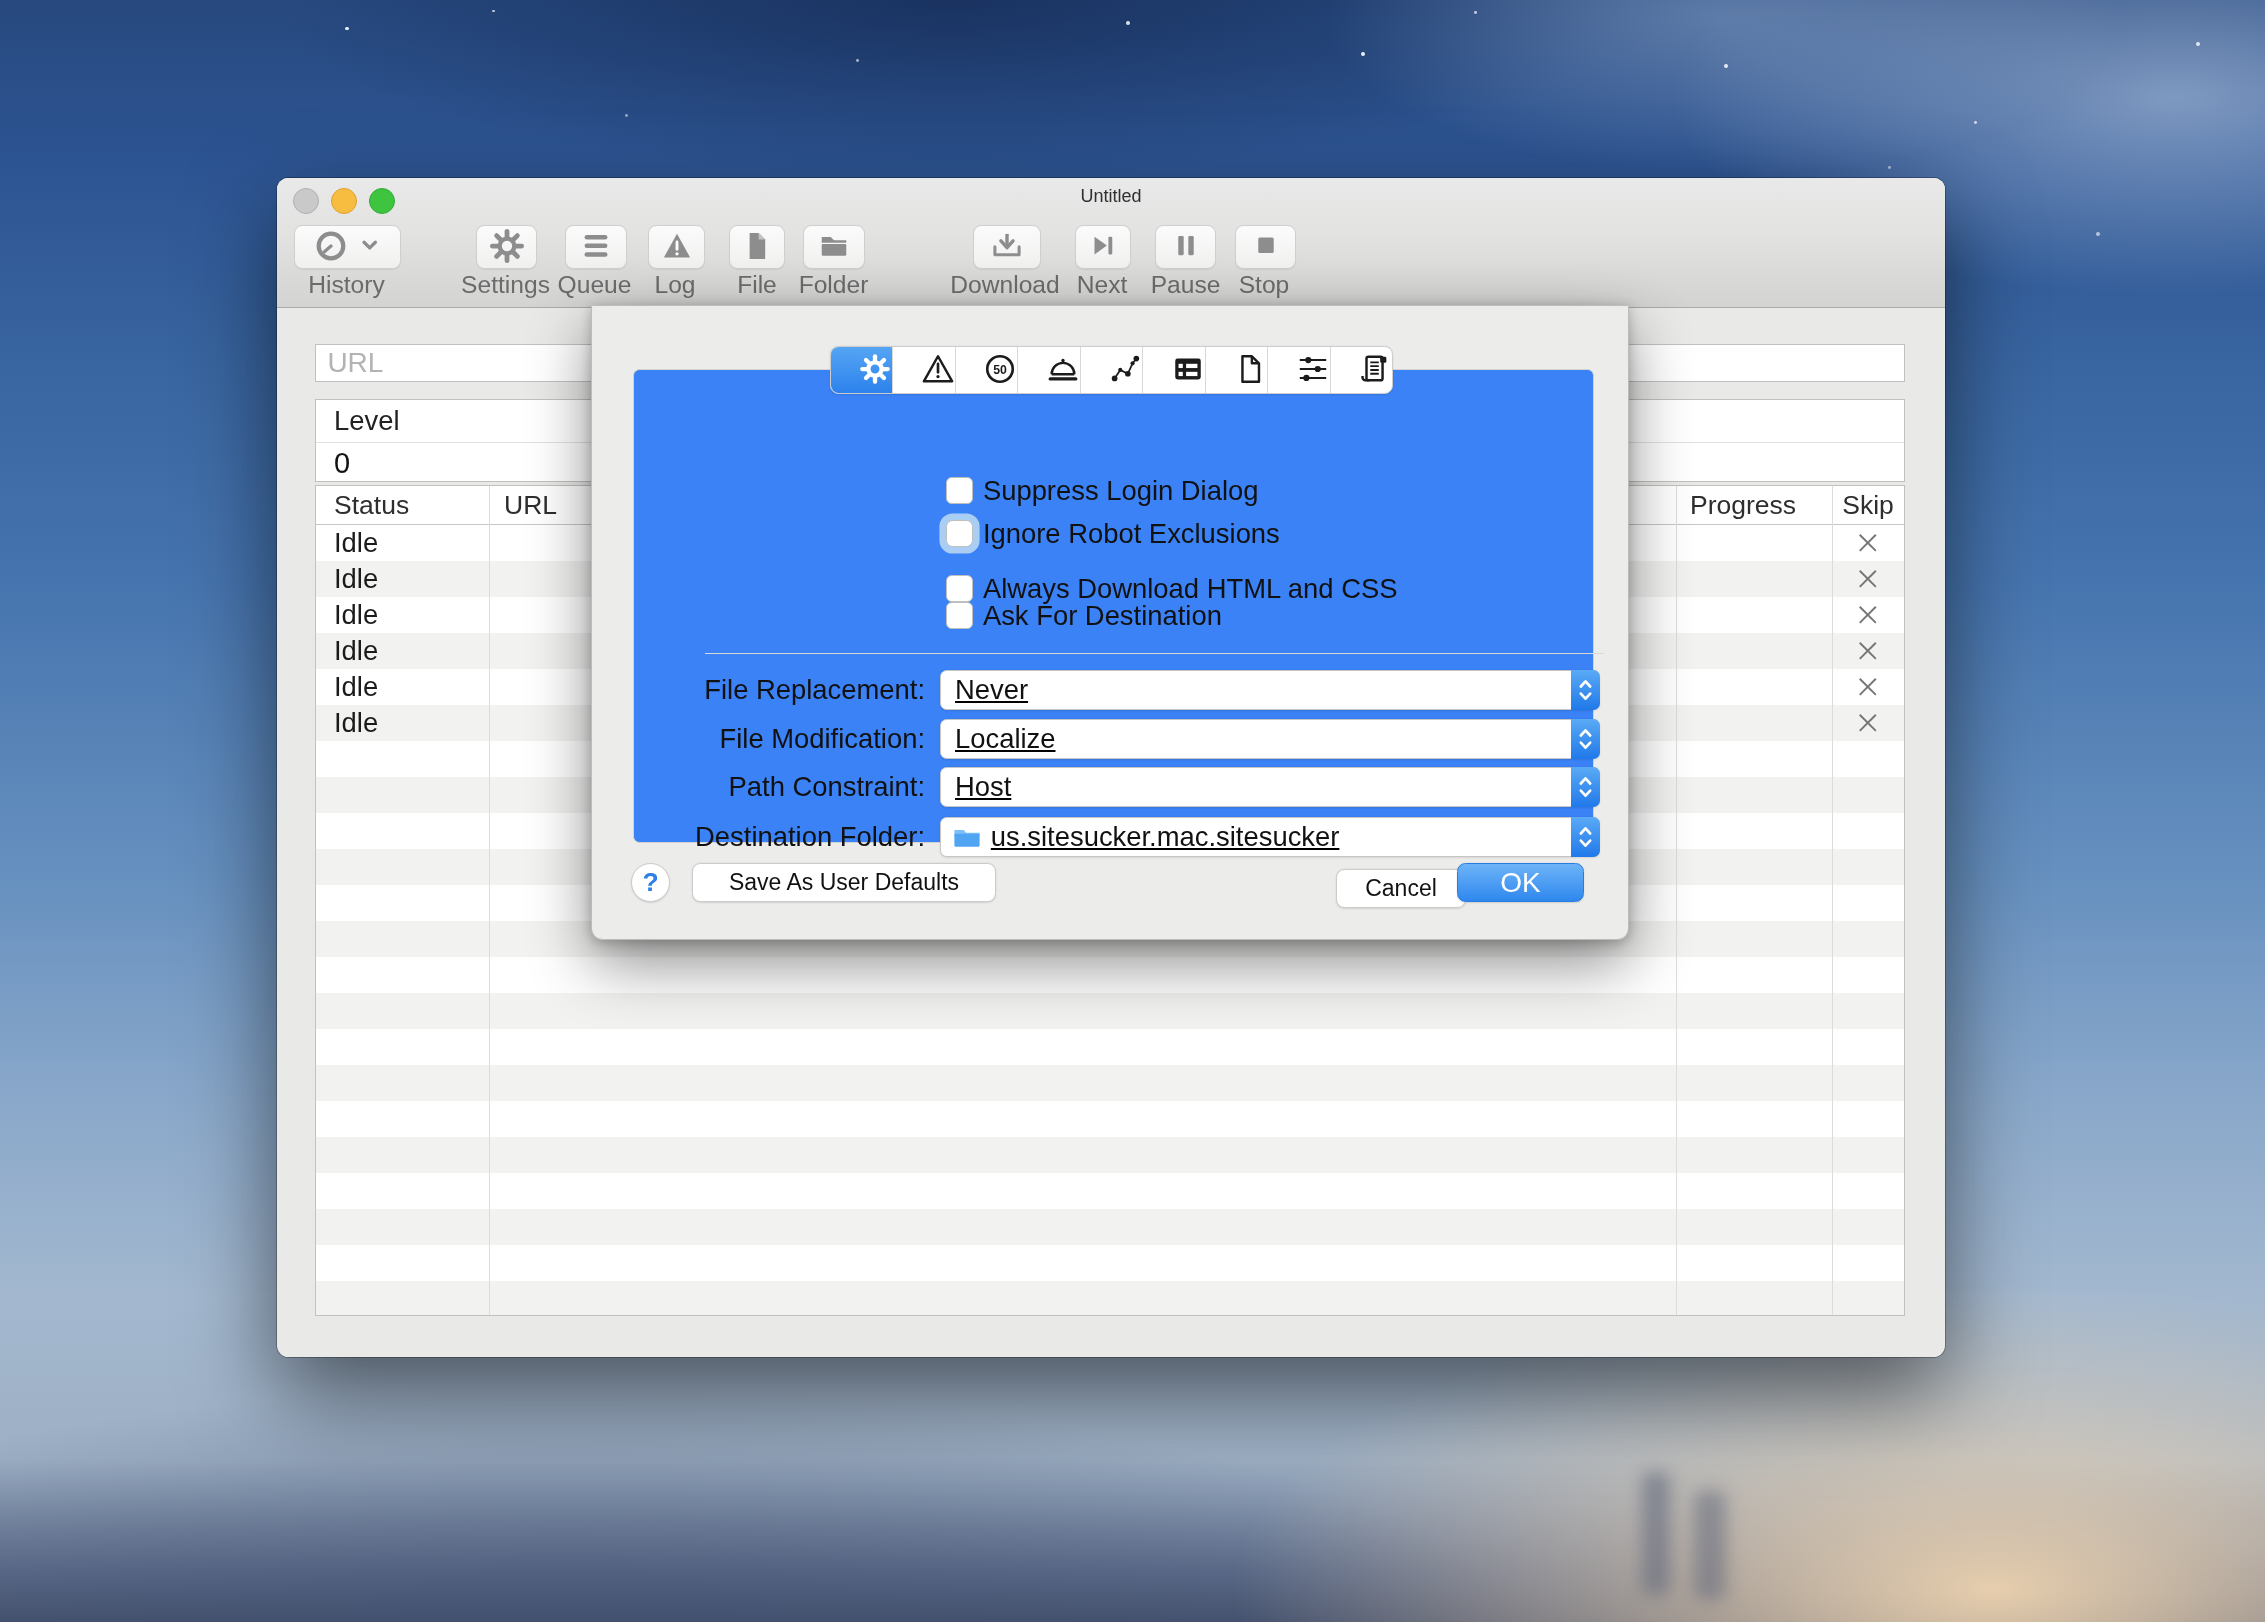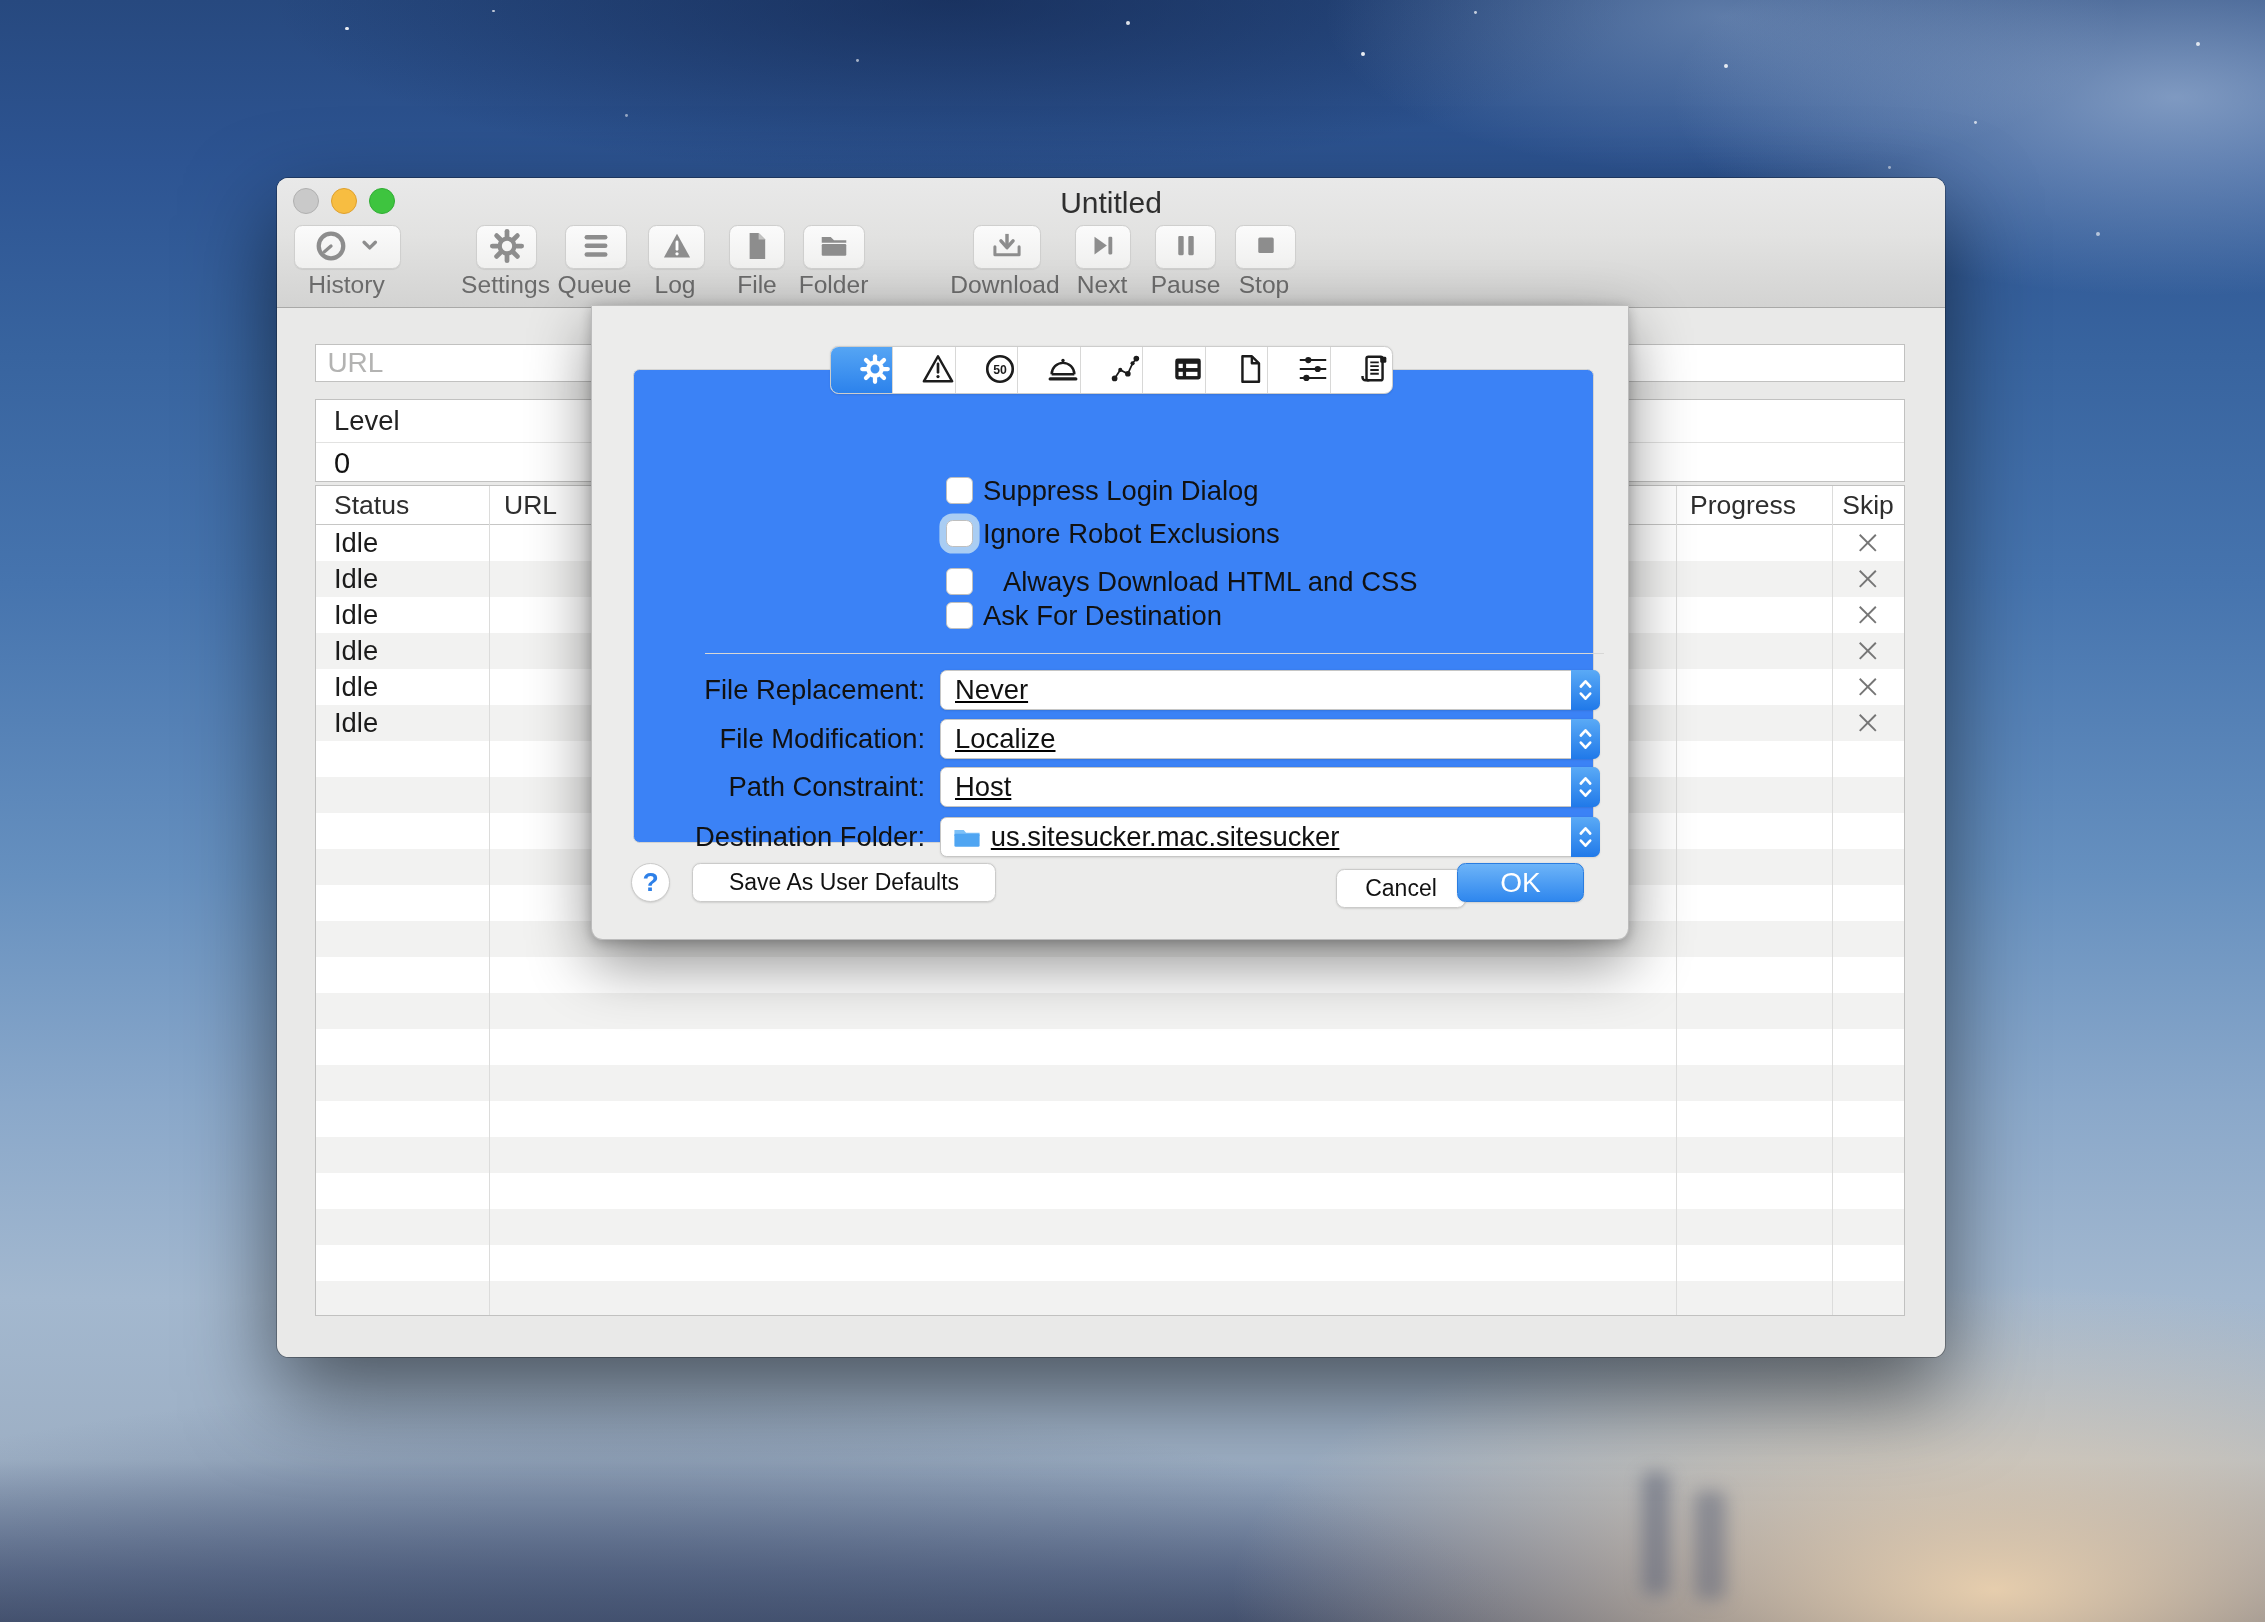--- a/index.html
+++ b/index.html
@@ -17,21 +17,21 @@
 
   
   #win{position:absolute;left:277px;top:178px;width:1668px;height:1179px;border-radius:11.4px;
     background:#e9e9e8;box-shadow:0 36px 90px rgba(0,0,0,.55),0 0 0 0.9px rgba(0,0,0,.28);}
   #chrome{position:absolute;left:0;top:0;right:0;height:129px;border-radius:11.4px 11.4px 0 0;
     background:linear-gradient(180deg,#e9e9e9 0%,#e2e2e1 45%,#d3d3d2 100%);border-bottom:0.9px solid #a9a9a8;}
   .tl{position:absolute;top:9.5px;width:24px;height:24px;border-radius:50%;}
   .tl.close{left:16px;background:#c9c9c9;border:0.9px solid #b0b0b0;}
   .tl.min{left:54px;background:#f7bd41;border:0.9px solid #dfa02c;}
   .tl.zoom{left:92px;background:#3ec43f;border:0.9px solid #2fae33;}
-  #title{position:absolute;top:7.6px;left:0;right:0;text-align:center;font-size:30px;color:#2f2f2f;}
+  #title{position:absolute;top:7.6px;left:0;right:0;text-align:center;font-size:18px;color:#2f2f2f;}
   .tbtn{position:absolute;top:47px;height:42px;border-radius:8.5px;
     background:linear-gradient(#fbfbfb,#f0f0ef);border:0.9px solid #cfcfce;
     box-shadow:0 0.9px 0.9px rgba(0,0,0,.07);display:flex;align-items:center;justify-content:center;}
   .tlabel{position:absolute;top:93px;height:28px;font-size:24.6px;color:#6b6b6b;text-align:center;}
 
   
   #urlfield{position:absolute;left:38px;top:166px;width:1590px;height:38px;box-sizing:border-box;
     border:0.9px solid #c1c1c0;background:#fff;font-size:28px;padding:0 11.4px;color:#1b1b1b;outline:none;
     font-family:"Liberation Sans","DejaVu Sans",sans-serif;}
   #urlfield::placeholder{color:#b3b3b2;}
@@ -60,21 +60,21 @@
     border-radius:0 0 11.4px 11.4px;box-shadow:0 23px 62px rgba(0,0,0,.45),0 2.8px 11.4px rgba(0,0,0,.22);z-index:20;}
   #segs{position:absolute;left:238px;top:40px;width:561px;height:46px;background:#fff;
     border:0.9px solid #cdcdcc;border-radius:8.5px;display:flex;overflow:hidden;z-index:5;
     box-shadow:0 0.9px 1.9px rgba(0,0,0,.1);}
   .seg{flex:1;display:flex;align-items:center;justify-content:flex-end;border-left:0.9px solid #d8d8d7;}
   .seg:first-child{border-left:none;}
   .seg.sel{background:linear-gradient(#55a5f4,#2c82ec);}
   #grp{position:absolute;left:41px;top:63px;width:959px;height:472px;background:#3b82f6;
     border:0.9px solid #d3d3d2;border-radius:6.6px;z-index:2;}
   .cbrow{position:absolute;left:312px;height:27.4px;display:flex;align-items:center;}
-  .cbrow.r1{top:107px;}.cbrow.r2{top:150px;}.cbrow.r3{top:198px;gap:20px;}.cbrow.r4{top:232px;}
+  .cbrow.r1{top:107px;}.cbrow.r2{top:150px;}.cbrow.r3{top:205px;}.cbrow.r4{top:232px;}
   .cb{width:27.4px;height:27.4px;box-sizing:border-box;background:#fff;border:0.9px solid #bfbfbe;border-radius:5.7px;flex:none;}
   .cb.focused{box-shadow:0 0 0 6.6px #a9cdf3;border-radius:6.6px;}
   .cbl{font-size:27.4px;color:#111;margin-left:9.5px;white-space:nowrap;}
   #gsep{position:absolute;left:71px;top:283px;width:899px;height:0.9px;background:#d7d7d6;}
   .poprow{position:absolute;left:0;width:100%;height:40px;}
   .poprow.p1{top:300px;}.poprow.p2{top:349px;}.poprow.p3{top:397px;}.poprow.p4{top:447px;}
   .plabel{position:absolute;left:38px;width:253px;line-height:40px;text-align:right;font-size:27.4px;color:#111;white-space:nowrap;}
   .popup{position:absolute;left:306px;width:660px;height:40px;box-sizing:border-box;background:#fff;
     border:0.9px solid #c6c6c5;border-radius:6.6px;box-shadow:0 0.9px 1.9px rgba(0,0,0,.1);display:flex;align-items:center;text-decoration:underline;}
   .pvalue{font-size:27.4px;color:#111;margin-left:14px;white-space:nowrap;}

